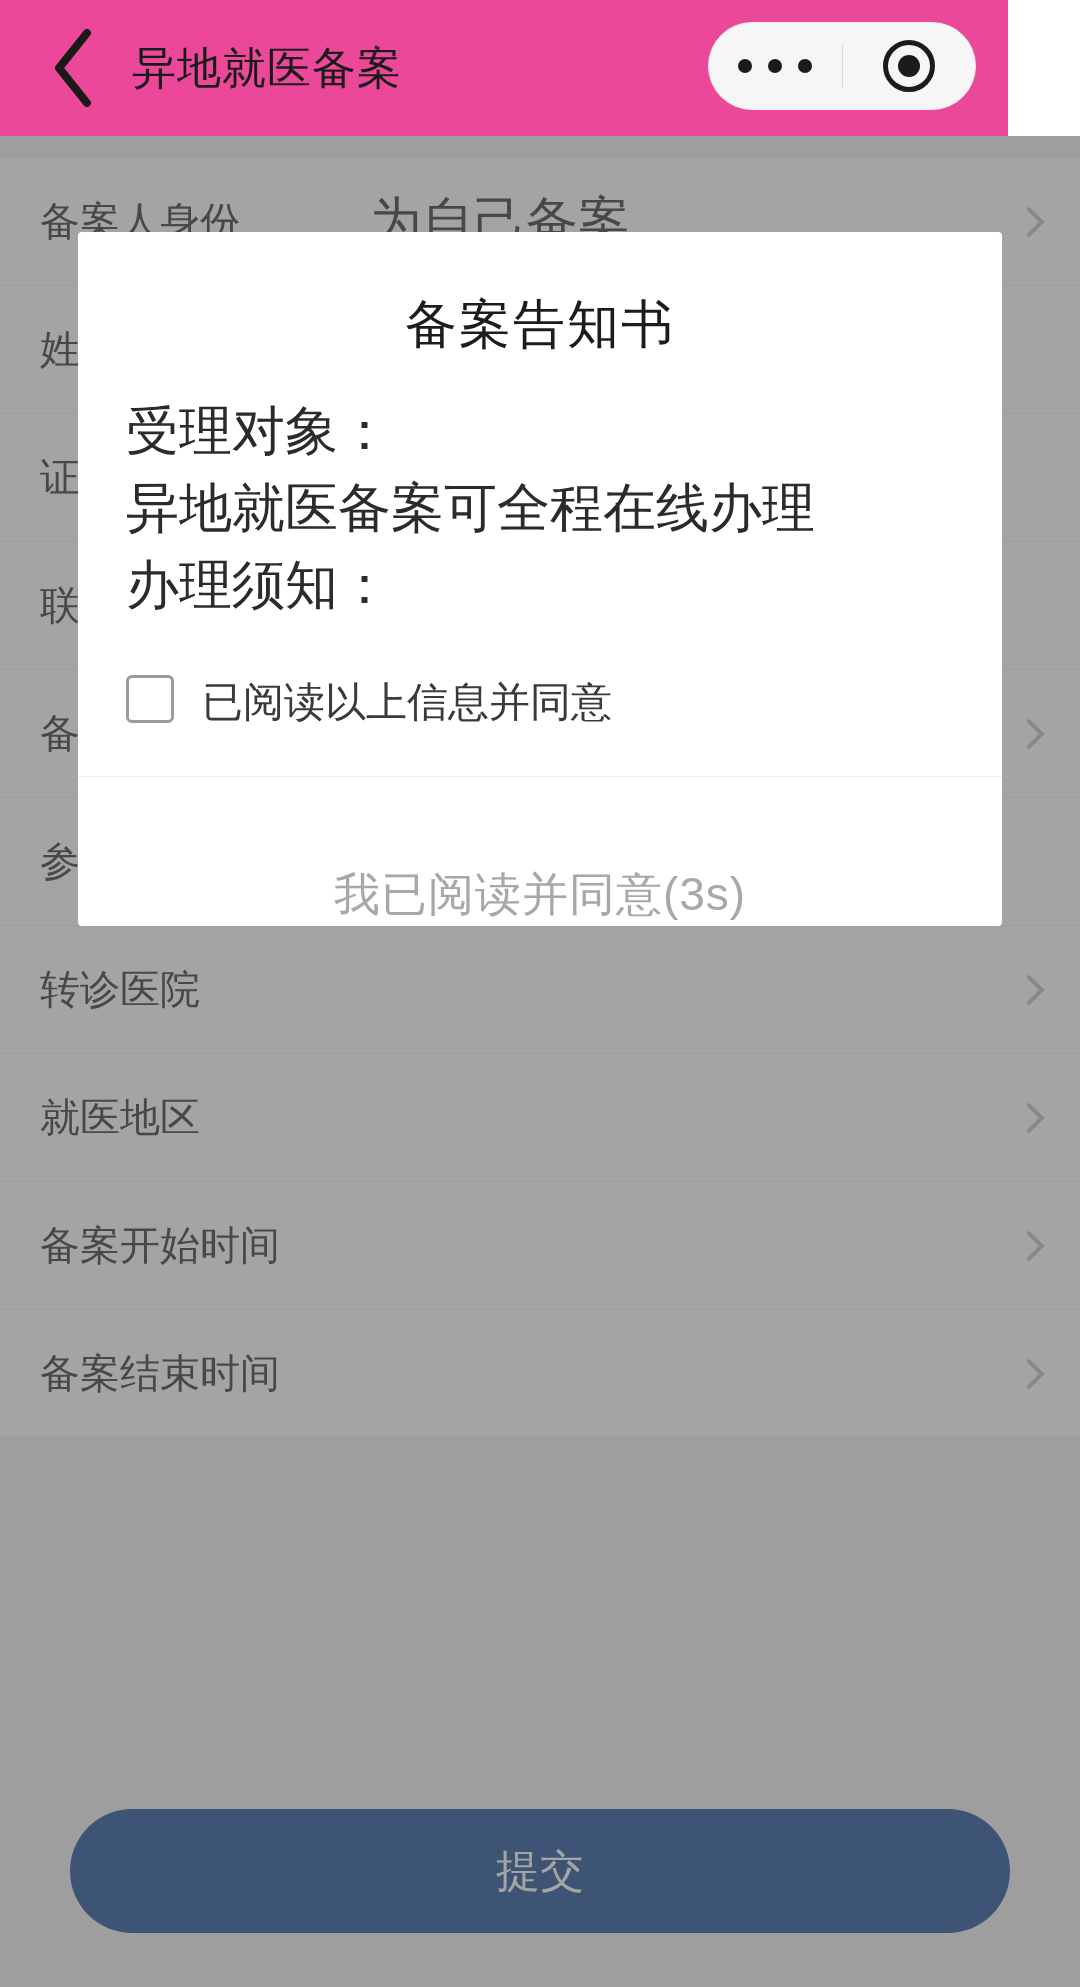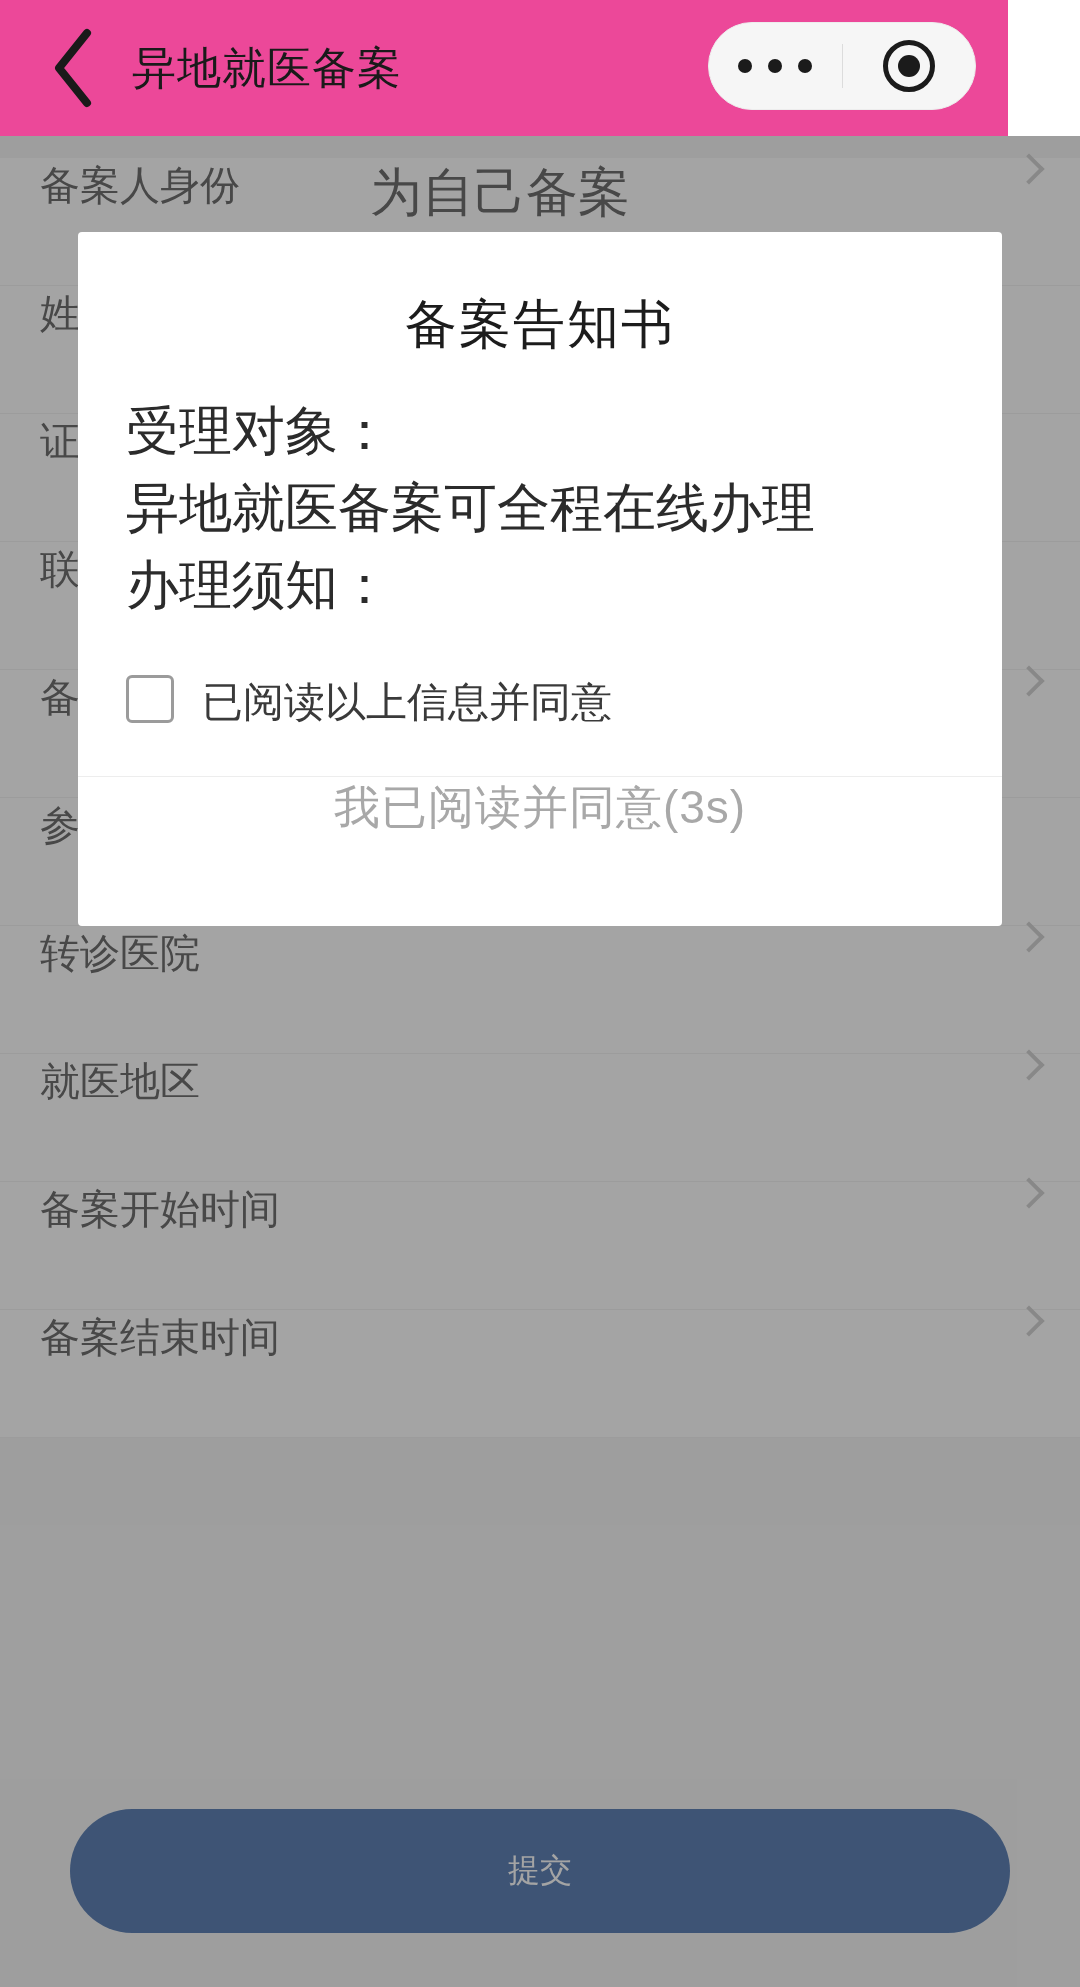--- a/index.html
+++ b/index.html
@@ -106,20 +106,21 @@
     background: #f2f2f2;
   }
   .form-list {
     background: #ffffff;
     margin-top: 22px;
   }
   .form-row {
     height: 128px;
     padding: 0 40px;
     display: flex;
+    align-items: center;
     border-bottom: 1px solid #eeeeee;
   }
   .form-row .label {
     font-size: 40px;
     color: #333333;
     width: 330px;
     white-space: nowrap;
   }
   .form-row .value {
     flex: 1;
@@ -142,21 +143,21 @@
     width: 1080px;
     display: flex;
     justify-content: center;
   }
   .submit-btn {
     width: 940px;
     height: 124px;
     border-radius: 62px;
     background: #1d4f98;
     color: #ffffff;
-    font-size: 32px;
+    font-size: 44px;
     border: none;
     display: flex;
     align-items: center;
     justify-content: center;
   }
 
   
   .mask {
     position: absolute;
     top: 136px; left: 0;
@@ -210,21 +211,21 @@
   }
   .agree-text {
     margin-left: 28px;
     font-size: 41px;
     color: #3a3a3a;
   }
   .modal-footer {
     border-top: 1px solid #ededed;
     height: 150px;
     display: flex;
-    align-items: flex-start;
+    align-items: flex-end;
     justify-content: center;
   }
   .modal-footer .cta {
     font-size: 46px;
     color: #a8a8a8;
     letter-spacing: 1px;
   }
 </style>
 </head>
 <body>

